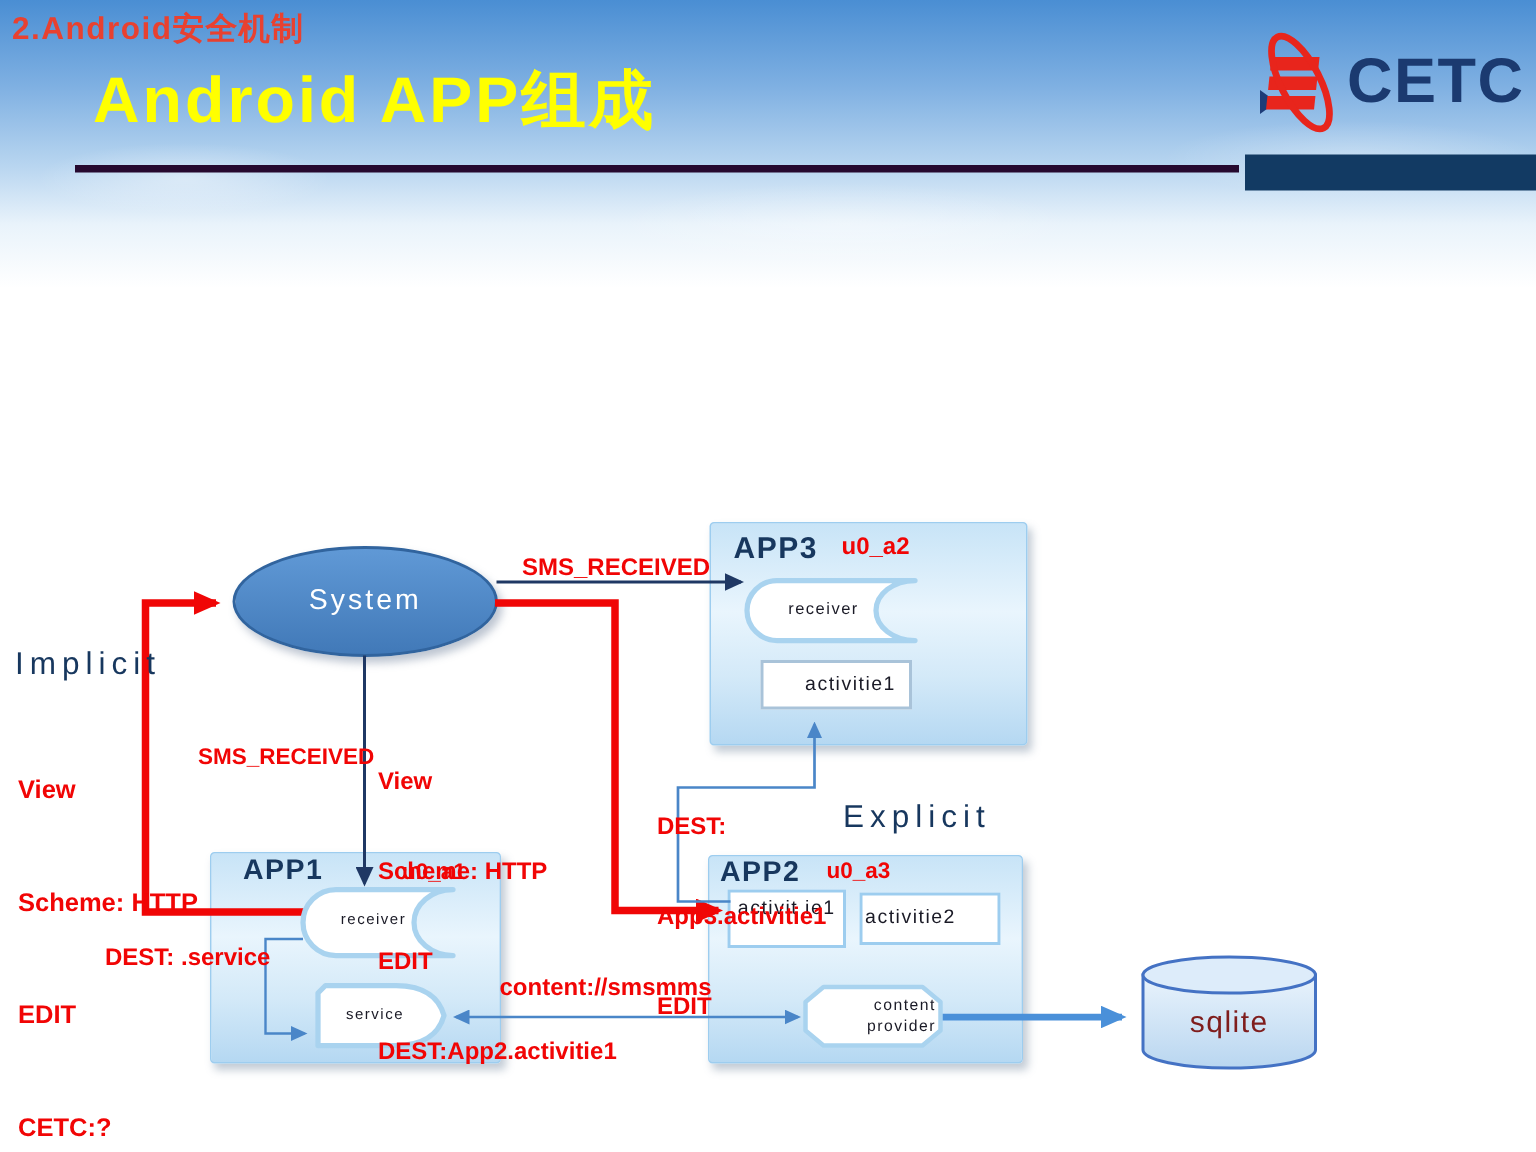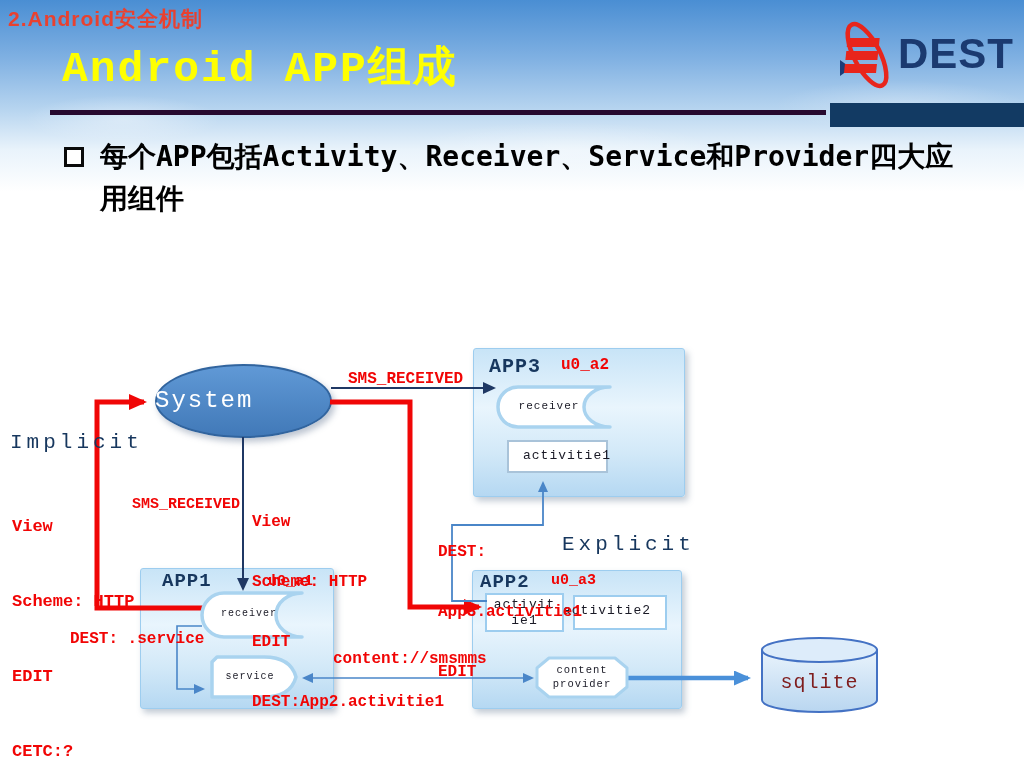--- a/index.html
+++ b/index.html
@@ -1,20 +1,20 @@
 <!DOCTYPE html>
 <html><head>
 <meta charset="utf-8">
 <style>
   html,body{margin:0;padding:0;}
   body{width:1024px;height:768px;overflow:hidden;background:#ffffff;
        font-family:"Liberation Sans",sans-serif;}
   .slide{position:relative;width:1024px;height:768px;background:#ffffff;}
   .abs{position:absolute;}
-  .mono{font-family:Liberation Mono, monospace;}
+  .mono{font-family:Liberation Sans, sans-serif;}
 
   
   .header{left:0;top:0;width:1024px;height:192px;
     background:
       radial-gradient(ellipse 140px 34px at 12% 62%, rgba(255,255,255,.38), rgba(255,255,255,0) 70%),
       radial-gradient(ellipse 220px 40px at 55% 78%, rgba(255,255,255,.30), rgba(255,255,255,0) 70%),
       radial-gradient(ellipse 180px 36px at 88% 55%, rgba(255,255,255,.28), rgba(255,255,255,0) 70%),
       linear-gradient(180deg,#4a8ed3 0%,#7fb0e2 30%,#b9d6f0 58%,#e9f3fb 78%,#ffffff 100%);}
   .section-label{left:8px;top:5px;font-size:21px;font-weight:600;color:#e84130;letter-spacing:1px;}
   .slide-title{left:62px;top:38px;font-size:43px;font-weight:bold;color:#ffff00;letter-spacing:2px;}
@@ -31,22 +31,22 @@
   .btxt{font-size:28px;font-weight:bold;color:#000;line-height:42px;
         font-family:"DejaVu Sans Mono","Liberation Mono",monospace;}
 
   
   .appbox{background:linear-gradient(180deg,#c8e4f7 0%,#e9f5fd 40%,#d3e9f8 70%,#b5d8f2 100%);
     border:1.5px solid #9dcdef;border-radius:3px;
     box-shadow:3px 4px 6px rgba(110,130,155,.42);z-index:1;}
   .ellipse{left:155px;top:364px;width:177px;height:74px;border-radius:50%;
     background:linear-gradient(180deg,#6099d6,#4179b8);
     border:2.5px solid #31649e;box-shadow:3px 4px 6px rgba(90,110,140,.4);z-index:2;box-sizing:border-box;}
-  .syslabel{left:155px;top:364px;width:177px;height:74px;line-height:74px;text-align:left;
-    color:#ffffff;font-size:24px;letter-spacing:2px;z-index:10;}
+  .syslabel{left:155px;top:364px;width:177px;height:74px;line-height:74px;text-align:center;
+    color:#ffffff;font-size:19px;letter-spacing:2px;z-index:10;}
   .rectcomp{background:#ffffff;box-sizing:border-box;z-index:3;}
   .svglayer{left:0;top:0;width:1024px;height:768px;z-index:5;pointer-events:none;}
   .lbl{z-index:10;white-space:pre;}
   .navytxt{color:#17375e;}
   .redtxt{color:#f10505;font-weight:bold;}
   .shapelbl{color:#1a1a26;text-align:center;letter-spacing:1px;z-index:10;}
 </style>
 </head>
 <body>
 
@@ -60,29 +60,25 @@
     <div class="abs logo">
       <svg class="abs" style="left:6px;top:4px;" width="70" height="78" viewBox="0 0 70 78">
         <polygon points="6,44 6,60 17,52" fill="#1d3c78"></polygon>
         <g transform="skewX(-6)">
           <rect x="16" y="22" width="32" height="9" fill="#e8251c"></rect>
           <rect x="16" y="35" width="32" height="9" fill="#e8251c"></rect>
           <rect x="16" y="48" width="32" height="9" fill="#e8251c"></rect>
         </g>
         <ellipse cx="33" cy="39" rx="13" ry="34" fill="none" stroke="#e8251c" stroke-width="4.5" transform="rotate(-27 33 39)"></ellipse>
       </svg>
-      <div class="abs logo-text">DEST</div>
+      <div class="abs logo-text">CETC</div>
     </div>
   </div>
 
   <div class="abs bullets">
-    <div class="bullet">
-      <span class="sq"></span>
-      <span class="btxt">每个APP包括Activity、Receiver、Service和Provider四大应用组件</span>
-    </div>
   </div>
 
   <div class="abs appbox" style="left:473px;top:348px;width:210px;height:147px;"></div>
   <div class="abs appbox" style="left:140px;top:568px;width:192px;height:139px;"></div>
   <div class="abs appbox" style="left:472px;top:570px;width:208px;height:137px;"></div>
 
   <div class="abs ellipse"></div>
 
   <div class="abs rectcomp" style="left:507px;top:440px;width:101px;height:33px;border:2px solid #a9c3d9;"></div>
   <div class="abs rectcomp" style="left:485px;top:593px;width:79px;height:39px;border:2.5px solid #9dcdef;"></div>
@@ -139,21 +135,21 @@
 
   <div class="abs lbl mono navytxt" style="left:162px;top:570px;font-size:19px;font-weight:bold;letter-spacing:1px;">APP1</div>
   <div class="abs lbl mono redtxt" style="left:268px;top:573px;font-size:15px;">u0_a1</div>
   <div class="abs shapelbl mono" style="left:206px;top:608px;width:86px;font-size:10px;">receiver</div>
   <div class="abs shapelbl mono" style="left:214px;top:671px;width:72px;font-size:10px;">service</div>
 
   <div class="abs lbl mono navytxt" style="left:480px;top:571px;font-size:19px;font-weight:bold;letter-spacing:1px;">APP2</div>
   <div class="abs lbl mono redtxt" style="left:551px;top:572px;font-size:15px;">u0_a3</div>
   <div class="abs shapelbl mono" style="left:487px;top:597px;width:75px;font-size:13px;line-height:16px;white-space:normal;">activit ie1</div>
   <div class="abs shapelbl mono" style="left:560px;top:603px;width:94px;font-size:13px;">activitie2</div>
-  <div class="abs shapelbl mono" style="left:540px;top:663px;width:84px;font-size:10.5px;line-height:14px;white-space:normal;">content provider</div>
+  <div class="abs shapelbl mono" style="left:540px;top:663px;width:84px;font-size:10.5px;line-height:14px;white-space:normal;text-align:right;">content provider</div>
 
   <div class="abs shapelbl mono" style="left:762px;top:671px;width:115px;font-size:20px;color:#7f1d1d;">sqlite</div>
 
   <div class="abs lbl mono navytxt" style="left:10px;top:431px;font-size:21px;letter-spacing:4px;">Implicit</div>
   <div class="abs lbl mono navytxt" style="left:562px;top:533px;font-size:21px;letter-spacing:4px;">Explicit</div>
 
   <div class="abs lbl mono redtxt" style="left:348px;top:370px;font-size:16px;">SMS_RECEIVED</div>
   <div class="abs lbl mono redtxt" style="left:132px;top:496px;font-size:15px;">SMS_RECEIVED</div>
 
   <div class="abs lbl mono redtxt" style="left:12px;top:464px;font-size:17px;line-height:25px;">

